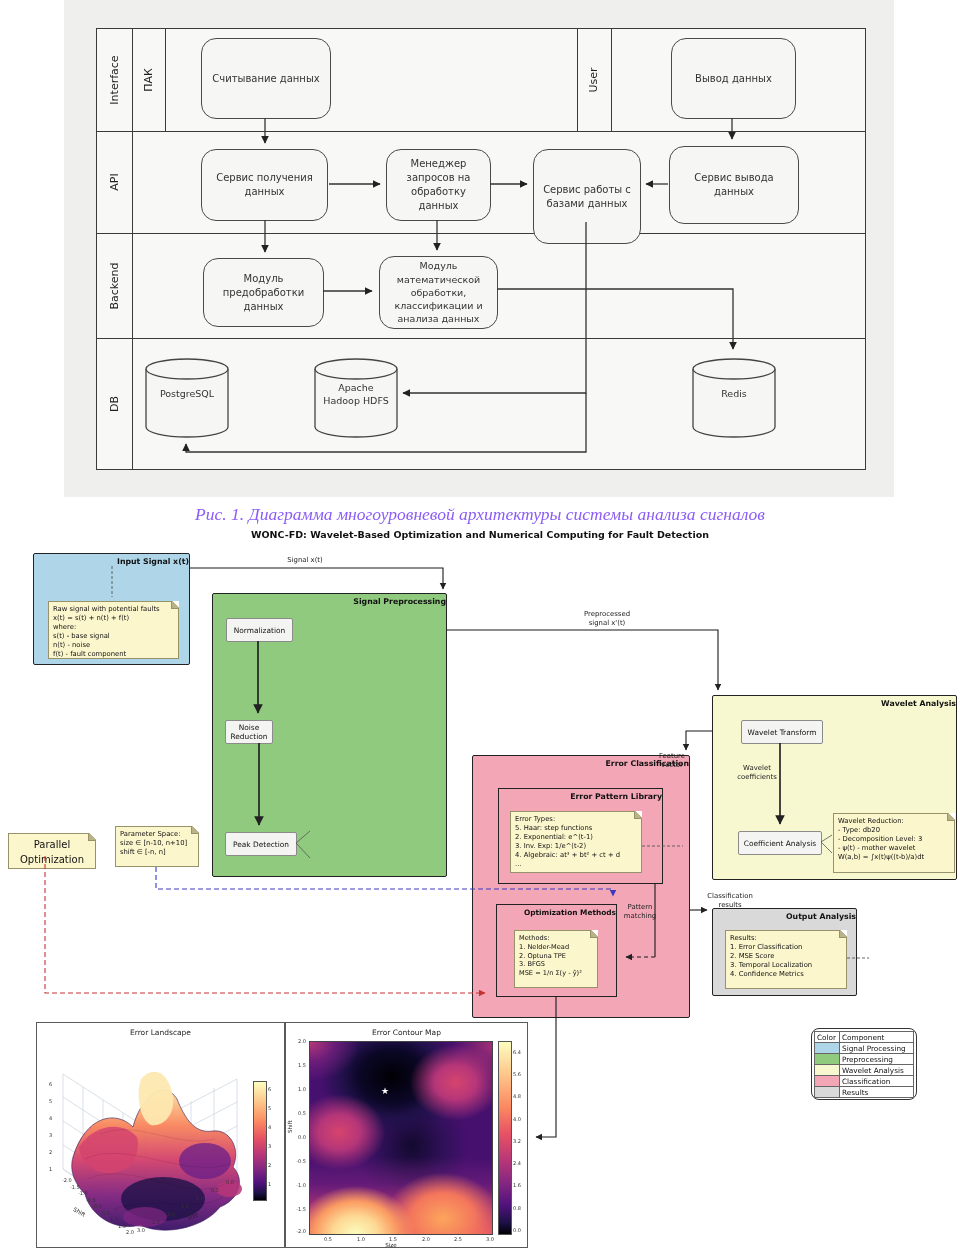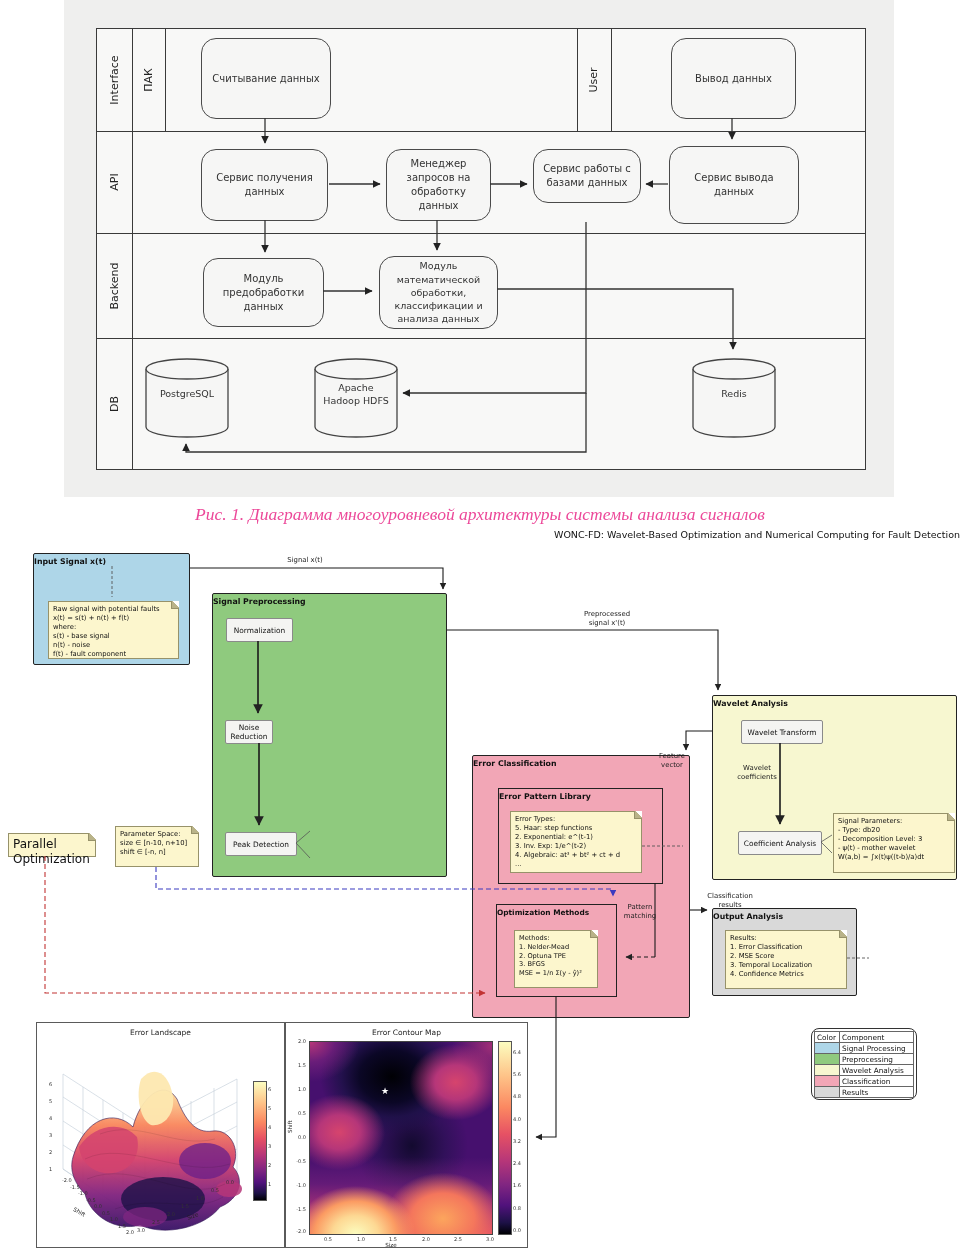--- a/index.html
+++ b/index.html
@@ -7,25 +7,25 @@
   .abs{position:absolute;}
   
   .arch-bg{left:64px;top:0;width:830px;height:497px;background:#efefee;}
   .frame{left:96px;top:28px;width:768px;height:440px;border:1.6px solid #3a3a3a;background:#f8f8f7;}
   .hline{position:absolute;left:0;right:0;border-top:1.6px solid #3a3a3a;}
   .vline{position:absolute;border-left:1.4px solid #3a3a3a;}
   .vlabel{position:absolute;width:60px;height:14px;text-align:center;font-size:11px;color:#222;transform:rotate(-90deg);white-space:nowrap;}
   .arch-box{position:absolute;background:#f6f6f5;border:1.3px solid #4a4a4a;border-radius:15px;display:flex;align-items:center;justify-content:center;text-align:center;font-size:10px;color:#333;padding:4px;line-height:1.4;box-sizing:border-box;}
   .cyl{position:absolute;width:86px;height:84px;}
   .cyl-label{position:absolute;left:0;right:0;top:32px;text-align:center;font-size:9.5px;color:#333;line-height:1.35;}
-  .caption{left:0;right:0;top:504px;text-align:center;font-family:"Liberation Serif",serif;font-style:italic;font-size:17.5px;color:#ec4899;}
+  .caption{left:0;right:0;top:504px;text-align:center;font-family:"Liberation Serif",serif;font-style:italic;font-size:17.5px;color:#8b5cf6;}
   
-  .fc-title{left:0;right:0;top:529px;text-align:right;font-weight:normal;font-size:9.5px;color:#111;}
+  .fc-title{left:0;right:0;top:529px;text-align:center;font-weight:bold;font-size:9.5px;color:#111;}
   .cluster{position:absolute;border:1.1px solid #222;border-radius:2px;box-sizing:border-box;}
-  .chdr{position:absolute;left:0;right:0;top:3px;text-align:left;font-weight:bold;font-size:7.8px;color:#111;}
+  .chdr{position:absolute;left:0;right:0;top:3px;text-align:right;font-weight:bold;font-size:7.8px;color:#111;}
   .step{position:absolute;background:#f4f4f2;border:1px solid #8a8a8a;border-radius:2px;display:flex;align-items:center;justify-content:center;font-size:7.4px;color:#111;box-sizing:border-box;text-align:center;}
   .innerbox{position:absolute;border:1.1px solid #222;box-sizing:border-box;}
   .note{position:absolute;background:#fcf6cd;border:1px solid #97926a;font-size:6.8px;color:#111;padding:3px 4px 2px 4px;line-height:1.34;box-sizing:border-box;}
   .note::after{content:"";position:absolute;top:-1px;right:-1px;width:7px;height:7px;background:linear-gradient(225deg,#ffffff 0 49%,#b9b389 49% 100%);border-left:1px solid #97926a;border-bottom:1px solid #97926a;}
   .lbl{position:absolute;font-size:6.9px;color:#222;text-align:center;line-height:1.3;z-index:6;}
   
   .legend{left:811px;top:1028px;width:106px;height:72px;border:1.3px solid #333;border-radius:8px;background:#fff;padding:2px;box-sizing:border-box;}
   .legend table{border-collapse:collapse;width:100%;height:100%;}
   .legend td{border:0.8px solid #666;font-size:7.3px;padding:0 0 0 2px;height:10px;color:#111;}
   .legend td.c0{width:22px;}
@@ -68,21 +68,21 @@
   <div class="vlabel" style="left:-12px;top:146px">API</div>
   <div class="vlabel" style="left:-12px;top:250px">Backend</div>
   <div class="vlabel" style="left:-12px;top:368px">DB</div>
   <div class="vlabel" style="left:22px;top:44px">ПАК</div>
   <div class="vlabel" style="left:467px;top:44px">User</div>
 
   <div class="arch-box" style="left:104px;top:9px;width:130px;height:81px">Считывание данных</div>
   <div class="arch-box" style="left:574px;top:9px;width:125px;height:81px">Вывод данных</div>
   <div class="arch-box" style="left:104px;top:120px;width:127px;height:72px">Сервис получения данных</div>
   <div class="arch-box" style="left:289px;top:120px;width:105px;height:72px">Менеджер запросов на обработку данных</div>
-  <div class="arch-box" style="left:436px;top:120px;width:108px;height:54px">Сервис работы с базами данных</div>
+  <div class="arch-box" style="left:436px;top:120px;width:108px;height:95px">Сервис работы с базами данных</div>
   <div class="arch-box" style="left:572px;top:117px;width:130px;height:78px">Сервис вывода данных</div>
   <div class="arch-box" style="left:106px;top:229px;width:121px;height:69px">Модуль предобработки данных</div>
   <div class="arch-box" style="left:282px;top:227px;width:119px;height:73px;font-size:9.5px">Модуль математической обработки, классификации и анализа данных</div>
 
   <div class="cyl" style="left:47px;top:327px">
     <svg width="86" height="84" viewBox="0 0 86 84">
       <path d="M2,13 v58 a41,10 0 0 0 82,0 v-58" fill="#f6f6f5" stroke="#444" stroke-width="1.3"></path>
       <ellipse cx="43" cy="13" rx="41" ry="10" fill="#f6f6f5" stroke="#444" stroke-width="1.3"></ellipse>
     </svg>
     <div class="cyl-label">PostgreSQL</div>
@@ -124,21 +124,21 @@
   <div class="step" style="left:13px;top:24px;width:67px;height:24px">Normalization</div>
   <div class="step" style="left:12px;top:126px;width:48px;height:24px">Noise Reduction</div>
   <div class="step" style="left:12px;top:238px;width:72px;height:24px">Peak Detection</div>
 </div>
 
 <div class="cluster" style="left:712px;top:695px;width:245px;height:185px;background:#f7f7d0">
   <div class="chdr">Wavelet Analysis</div>
   <div class="step" style="left:28px;top:24px;width:82px;height:24px">Wavelet Transform</div>
   <div class="step" style="left:25px;top:135px;width:84px;height:24px">Coefficient Analysis</div>
   <div class="note" style="left:120px;top:117px;width:122px;height:60px">
-    <div>Signal Parameters:</div>
+    <div>Wavelet Reduction:</div>
     <div>- Type: db20</div>
     <div>- Decomposition Level: 3</div>
     <div>- ψ(t) - mother wavelet</div>
     <div>W(a,b) = ∫x(t)ψ((t-b)/a)dt</div>
   </div>
 </div>
 
 <div class="cluster" style="left:472px;top:755px;width:218px;height:263px;background:#f2a6b6">
   <div class="chdr">Error Classification</div>
   <div class="innerbox" style="left:25px;top:32px;width:165px;height:96px">
@@ -168,21 +168,21 @@
   <div class="chdr">Output Analysis</div>
   <div class="note" style="left:12px;top:21px;width:122px;height:59px">
     <div>Results:</div>
     <div>1. Error Classification</div>
     <div>2. MSE Score</div>
     <div>3. Temporal Localization</div>
     <div>4. Confidence Metrics</div>
   </div>
 </div>
 
-<div class="note" style="left:8px;top:833px;width:88px;height:24px;font-size:12px;line-height:15px">
+<div class="note" style="left:8px;top:833px;width:88px;height:36px;text-align:center;font-size:10px;line-height:15px">
   <div>Parallel Optimization</div>
 </div>
 <div class="note" style="left:115px;top:826px;width:84px;height:41px">
   <div>Parameter Space:</div>
   <div>size ∈ [n-10, n+10]</div>
   <div>shift ∈ [-n, n]</div>
 </div>
 
 <div class="lbl" style="left:270px;top:556px;width:70px">Signal x(t)</div>
 <div class="lbl" style="left:576px;top:610px;width:62px">

